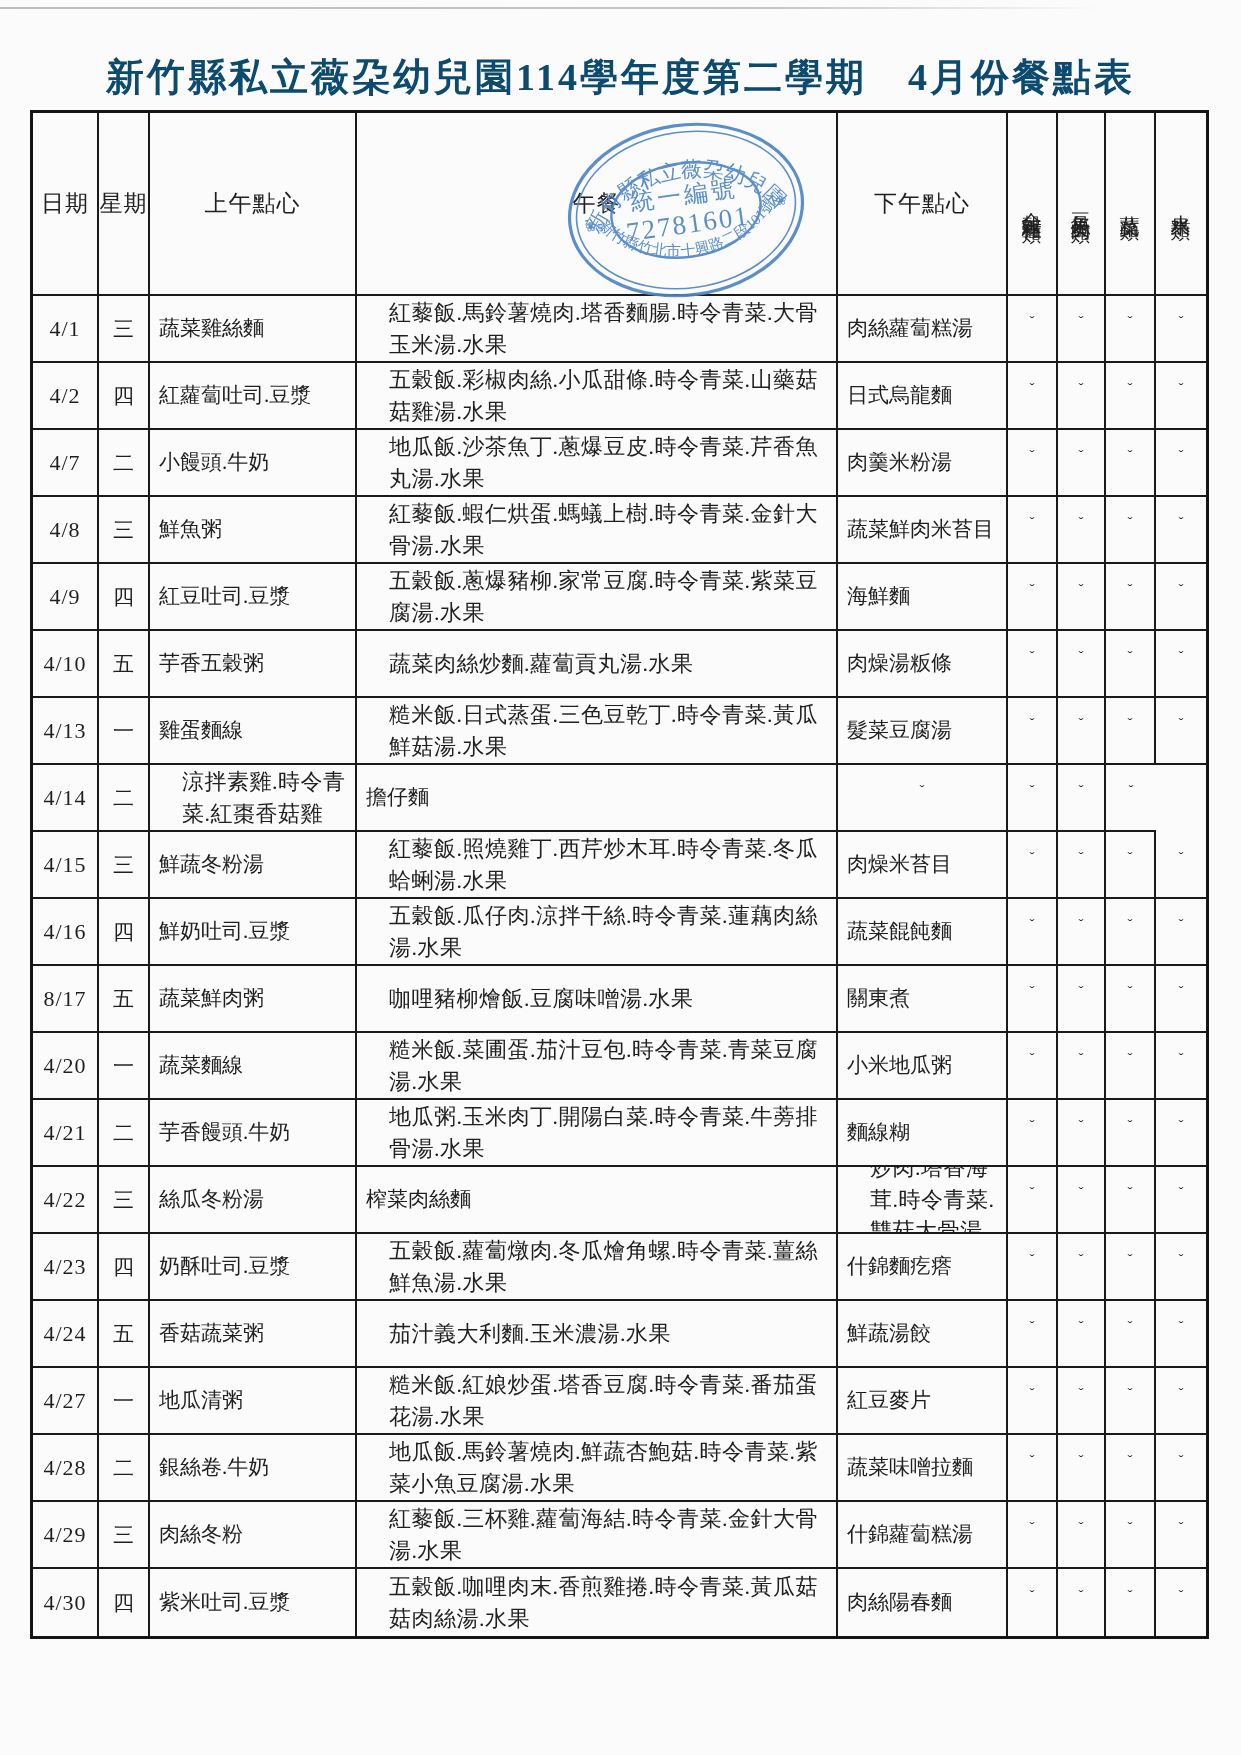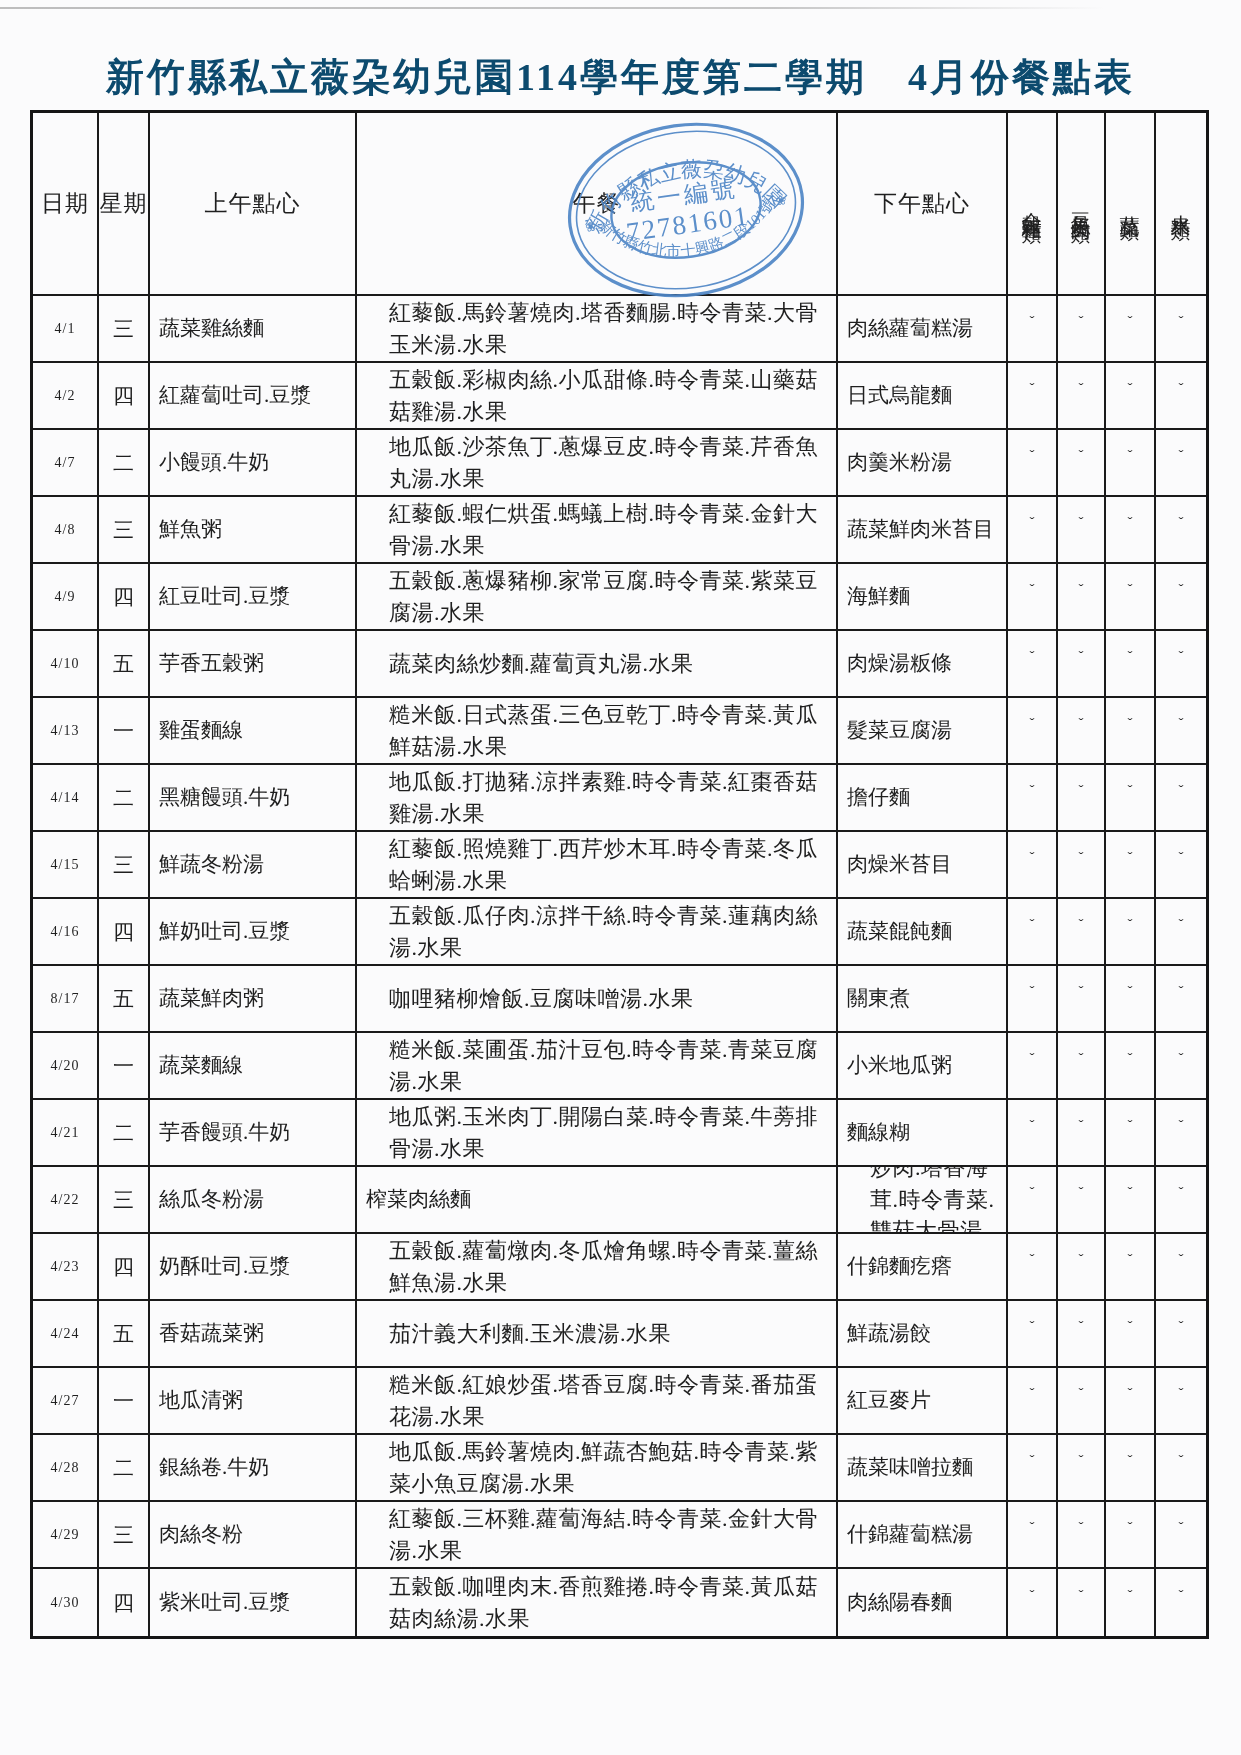--- a/index.html
+++ b/index.html
@@ -44,21 +44,21 @@
   .group-sub .sub{
     border-right:2px solid #1a1a1a;display:flex;align-items:center;justify-content:center;
   }
   .group-sub .sub:last-child{border-right:none;}
   .vtext{
     writing-mode:vertical-rl;text-orientation:upright;
     font-size:20px;letter-spacing:3px;line-height:1;
   }
   .row{height:67px;}
   .row .cell{font-size:21px;}
-  .cell.date{font-size:14px;letter-spacing:1px;}
+  .cell.date{font-size:22px;letter-spacing:1px;}
   .cell.left{justify-content:flex-start;padding:2px 6px 2px 9px;line-height:1.45;}
   .cell.lunch{font-size:22px;letter-spacing:.5px;padding-left:32px;}
   .cell.check{font-size:15px;color:#262626;padding-bottom:14px;}
   .tbody .row:last-child .cell{border-bottom:none;}
   
   .stamp{position:absolute;left:560px;top:106px;width:252px;height:226px;opacity:.92;pointer-events:none;}
 </style>
 </head>
 <body>
 
@@ -172,21 +172,20 @@
     <div class="cell c5 left">髮菜豆腐湯</div>
     <div class="cell c6 check">ˇ</div>
     <div class="cell c7 check">ˇ</div>
     <div class="cell c8 check">ˇ</div>
     <div class="cell c9 check">ˇ</div>
   </div>
 
   <div class="cols row">
     <div class="cell c1 date">4/14</div>
     <div class="cell c2">二</div>
-    <div class="cell c3 left">黑糖饅頭.牛奶</div>
     <div class="cell c4 left lunch">地瓜飯.打拋豬.涼拌素雞.時令青菜.紅棗香菇雞湯.水果</div>
     <div class="cell c5 left">擔仔麵</div>
     <div class="cell c6 check">ˇ</div>
     <div class="cell c7 check">ˇ</div>
     <div class="cell c8 check">ˇ</div>
     <div class="cell c9 check">ˇ</div>
   </div>
 
   <div class="cols row">
     <div class="cell c1 date">4/15</div>

